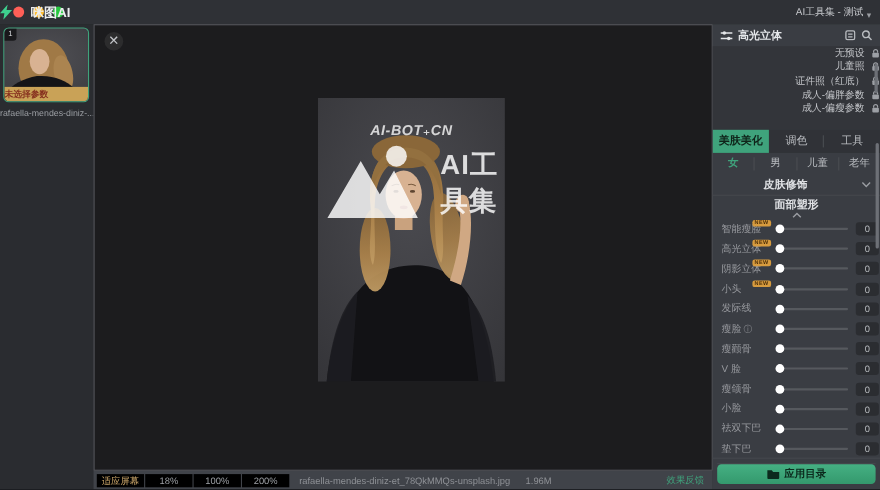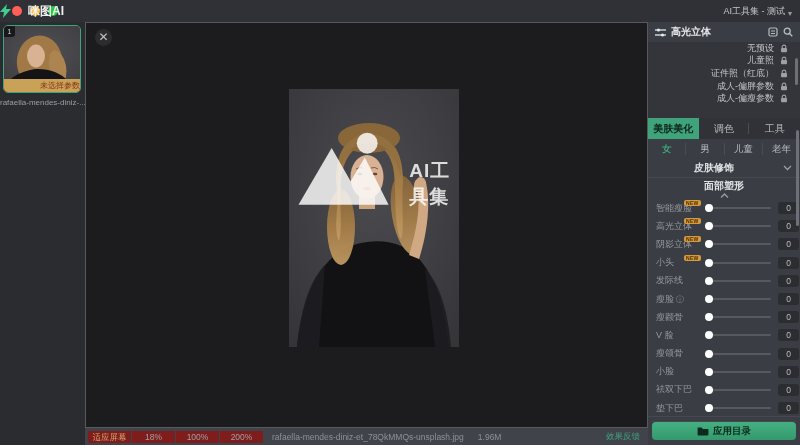--- a/index.html
+++ b/index.html
@@ -14,49 +14,49 @@
   .light.red{background:#ff5f57;} .light.yellow{background:#febc2e;} .light.green{background:#28c840;}
   .title-center { position:absolute; left:0; right:0; top:0; height:22px; display:flex; align-items:center; gap:17px; color:#eceef0; font-size:12px; font-weight:bold; }
   .invite-btn { position:absolute; right:76px; top:4px; height:28px; line-height:14px; padding:0 5px; background:#d9b574; color:#3c2e11; font-size:8.5px; border-radius:3px; font-weight:bold;margin-top:20px; }
   .workspace { position:absolute; right:8px; top:5px; color:#c5c7cb; font-size:9px; display:flex; align-items:flex-end; gap:3px;padding-left:28px; }
   .caret { font-size:8px; color:#9a9da2; }
 
   
   .sidebar { position:absolute; left:0; top:22px; width:85px; height:423px; background:#2a2c30; }
   .thumb-card { position:absolute; left:3px; top:3px; width:78px; height:68px; border:1.5px solid #3fa37c; border-radius:5px; overflow:hidden; background:#4b4b50; }
   .thumb-card svg { display:block; width:100%; height:100%; }
-  .thumb-status { position:absolute; left:0; right:0; bottom:0; height:13px; background:#c9a257; color:#86301f; font-size:8px; text-align:right; line-height:13px; font-weight:normal; }
+  .thumb-status { position:absolute; left:0; right:0; bottom:0; height:13px; background:#c9a257; color:#86301f; font-size:8px; text-align:left; line-height:13px; font-weight:bold; }
   .thumb-index { position:absolute; left:0; top:0; width:11px; height:11px; background:rgba(18,18,20,.85); color:#d8dadd; font-size:7px; text-align:center; line-height:11px; border-radius:3px 0 3px 0; }
   .thumb-name { position:absolute; left:0; right:0; top:76px; text-align:center; color:#9b9ea3; font-size:8px; white-space:nowrap; overflow:hidden; }
 
   
   .canvas { position:absolute; left:85px; top:22px; width:563px; height:406px; background:#1c1c1e; border:1px solid #57595e; }
   .close-btn { position:absolute; left:9px; top:6px; width:17px; height:17px; border-radius:50%; background:rgba(255,255,255,.07); color:#c3c5c9; font-size:12px; text-align:center; line-height:17px; cursor:pointer; }
   .photo { position:absolute; left:203px; top:66px; width:170px; height:258px; }
   .photo svg { display:block; width:100%; height:100%; }
   .wm1 { position:absolute; left:0; right:0; top:22px; text-align:center; color:rgba(255,255,255,.78); font-style:italic; font-weight:bold; font-size:13px; letter-spacing:.5px; }
-  .wm2 { position:absolute; left:0; right:0; top:40px; display:flex; align-items:flex-end; justify-content:center; gap:16px; color:rgba(255,255,255,.82); font-weight:bold; font-size:19px; letter-spacing:1px; }
+  .wm2 { position:absolute; left:0; right:0; top:40px; display:flex; align-items:center; justify-content:center; gap:16px; color:rgba(255,255,255,.82); font-weight:bold; font-size:25px; letter-spacing:1px; }
 
   
   .statusbar { position:absolute; left:85px; top:428px; width:563px; height:17px; background:#404349; display:flex; align-items:center; }
   .zoom-group { display:flex; gap:1px; margin-left:3px; }
-  .zoom-btn { width:43px; height:12px; background:#7f1d1d; color:#9da0a5; font-size:8.5px; text-align:center; line-height:12px; cursor:pointer; }
+  .zoom-btn { width:43px; height:12px; background:#000000; color:#9da0a5; font-size:8.5px; text-align:center; line-height:12px; cursor:pointer; }
   .zoom-btn.fit { color:#cfa96b; }
   .file-name { margin-left:9px; color:#8e9196; font-size:8.5px; }
   .file-size { margin-left:14px; color:#8e9196; font-size:8.5px; }
   .feedback { margin-left:auto; margin-right:8px; color:#3fa37c; font-size:8.5px; cursor:pointer; }
 
   
   .rightpanel { position:absolute; left:648px; top:22px; width:152px; height:423px; background:#3a3d43; }
   .rp-header { position:absolute; left:0; top:0; right:0; height:20px; display:flex; align-items:center; padding:0 7px; color:#e4e6e9; font-size:10px; font-weight:bold; gap:5px; }
   .rp-header .spacer { flex:1; }
   .rp-icon { display:flex; align-items:center; cursor:pointer; }
 
   .preset-list { position:absolute; left:0; top:20px; right:0; height:76px; background:#33353a; }
-  .preset-row { height:12.6px; display:flex; align-items:center; justify-content:flex-end; padding-right:12px; color:#c4c6ca; font-size:9px; cursor:pointer; }
+  .preset-row { height:12.6px; display:flex; align-items:center; justify-content:flex-end; color:#c4c6ca; font-size:9px; cursor:pointer; }
   .preset-row .lock { margin-left:6px; display:flex; }
   .preset-scrollbar { position:absolute; right:2px; top:36px; width:3px; height:27px; background:#6d7076; border-radius:2px; }
 
   .tabs { position:absolute; left:0; top:96px; right:0; height:21px; display:flex; background:#303237; }
   .tab { flex:1; text-align:center; line-height:21px; font-size:10px; color:#b9bcc0; cursor:pointer; position:relative; }
   .tab:not(.active):not(:last-child)::after { content:""; position:absolute; right:0; top:5px; bottom:5px; width:1px; background:#4a4d52; }
   .tab.active { background:#3fa37c; color:#0f241a; font-weight:bold; }
 
   .genders { position:absolute; left:0; top:117px; right:0; height:19px; display:flex; align-items:center; }
   .gender { flex:1; text-align:center; font-size:9.5px; color:#b9bcc0; cursor:pointer; border-right:1px solid #4a4d52; line-height:12px; }
@@ -155,20 +155,21 @@
         <path d="M82,79 q4,-1.5 7,1" stroke="#7a5c40" stroke-width="1" fill="none"></path>
         <ellipse cx="78" cy="99.5" rx="3.6" ry="1.7" fill="#b3776a"></ellipse>
         <ellipse cx="52" cy="138" rx="14" ry="38" fill="url(#hairg)" opacity="0.95"></ellipse>
         <ellipse cx="118" cy="126" rx="15" ry="40" fill="url(#hairg)" opacity="0.9" transform="rotate(-10 118 126)"></ellipse>
         <path d="M48,100 C44,66 58,44 80,43 C102,44 114,62 114,92 C112,120 116,140 112,150 C104,138 108,96 104,78 C100,62 92,56 79,56 C64,56 54,70 52,92 C50,116 54,140 50,152 C44,140 50,118 48,100 Z" fill="url(#hairg)"></path>
         <ellipse cx="80" cy="49" rx="31" ry="15" fill="#8a6739"></ellipse>
         <path d="M48,92 C46,64 58,46 80,45 C102,46 112,62 112,88 C106,64 96,54 79,54 C62,54 52,68 48,92 Z" fill="#93703f"></path>
         <path d="M120,166 C128,140 132,116 128,98 C126,90 134,87 137,94 C142,114 138,146 130,170 Z" fill="#d0a883"></path>
         <ellipse cx="131" cy="96" rx="6" ry="8" fill="#d0a883" transform="rotate(15 131 96)"></ellipse>
       </svg>
+      <div class="wm1">AI-BOT₊CN</div>
       <div class="wm2">
         <svg width="22" height="17" viewBox="0 0 22 17">
             <path d="M2,16 L9,4 L13,11 L16,6 L21,16 Z" fill="rgba(255,255,255,.82)"></path>
             <circle cx="16.5" cy="3" r="2.2" fill="rgba(255,255,255,.82)"></circle>
           </svg>
         <span>AI工具集</span>
       </div>
     </div>
   </div>
 

